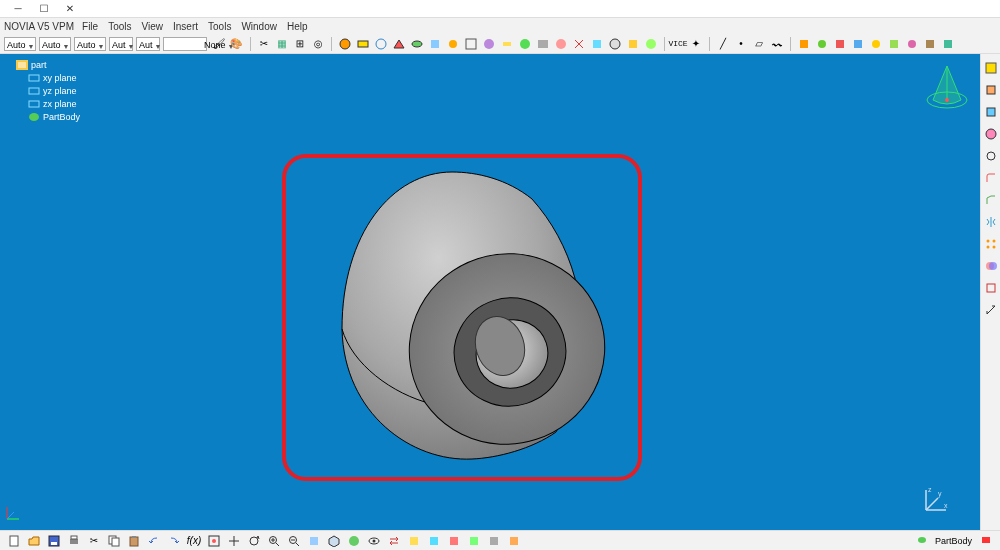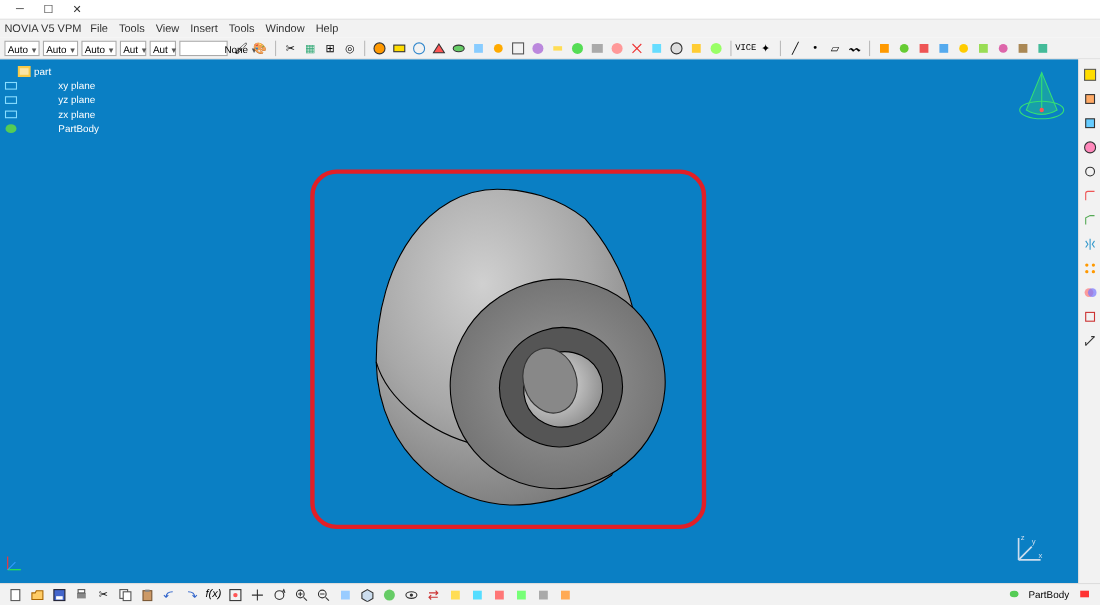--- a/index.html
+++ b/index.html
@@ -26,21 +26,21 @@
   .main { position: relative; height: 476px; display: flex; }
   .viewport { flex: 1; background: #0a7fc4; position: relative; overflow: hidden; }
   .righttool { width: 20px; background: #f2f2f2; display: flex; flex-direction: column; align-items: center; padding-top: 6px; gap: 6px; border-left: 1px solid #ddd; }
   .righttool .tbtn { width: 16px; height: 16px; }
 
   
   .spectree { position: absolute; top: 4px; left: 4px; font-size: 9px; color: #fff; }
   .spectree .node { display: flex; align-items: center; height: 13px; }
   .spectree .ico { width: 12px; height: 10px; margin-right: 3px; display: inline-block; }
   .ind0 { margin-left: 0; padding-left: 12px; }
-  .ind1 { margin-left: 0; gap: 34px; }
+  .ind1 { margin-left: 24px; }
 
   
   .compass { position: absolute; top: 6px; right: 6px; }
 
   
   .model-frame { position: absolute; top: 100px; left: 282px; width: 360px; height: 327px; border: 4px solid #e21f26; border-radius: 24px; }
 
   
   .prompt { position: absolute; left: 4px; bottom: 4px; }
 

